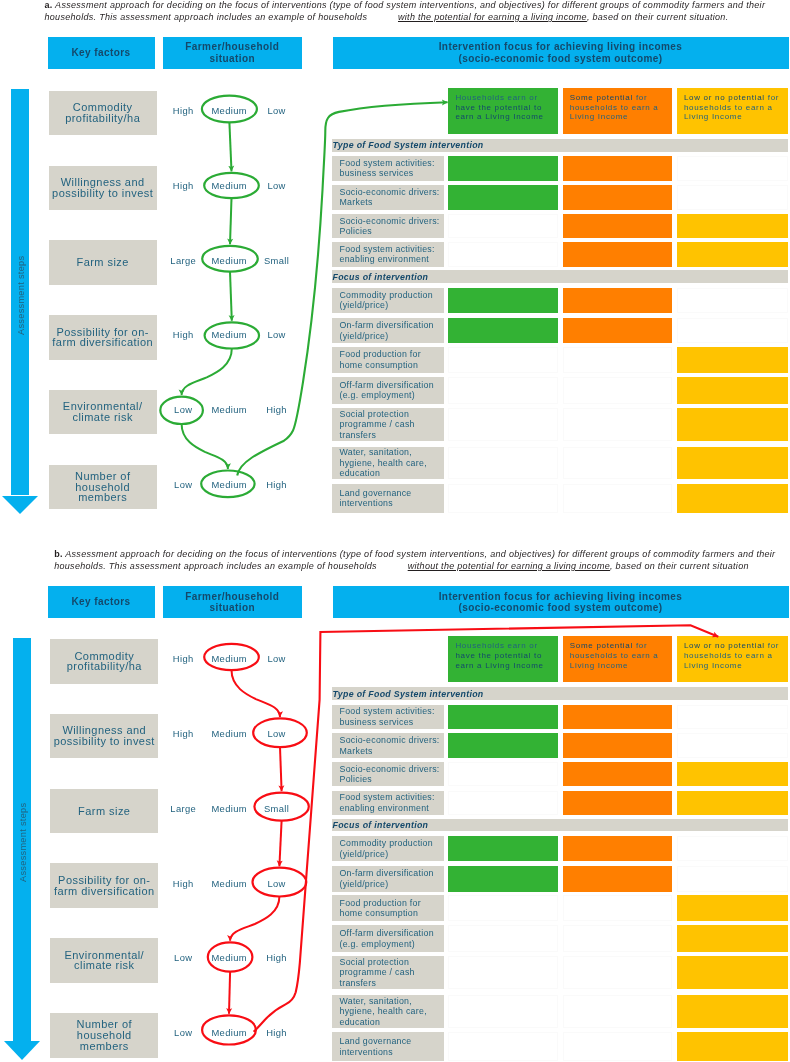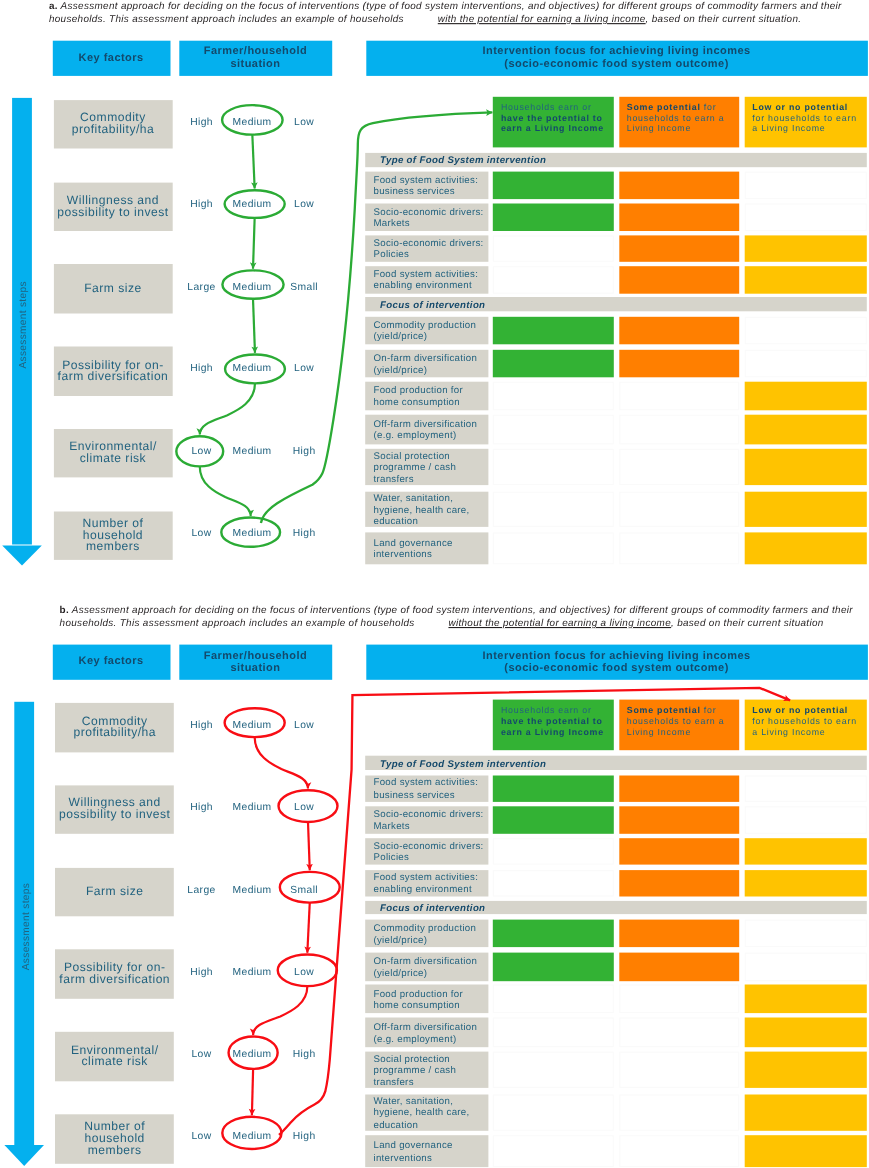--- a/index.html
+++ b/index.html
@@ -12,27 +12,27 @@
 .colhead{position:absolute;background:#04B0EE;color:#14496B;font-weight:bold;font-size:10px;line-height:11.1px;
   letter-spacing:0.42px;display:flex;align-items:center;justify-content:center;text-align:center;}
 .axis{position:absolute;}
 .axis .shaft{position:absolute;background:#04B0EE;}
 .axis .head{position:absolute;width:0;height:0;border-left:18px solid transparent;border-right:18px solid transparent;border-top:18px solid #04B0EE;}
 .axis .lbl{position:absolute;color:#22627F;font-size:9.2px;letter-spacing:0.3px;white-space:nowrap;transform:rotate(-90deg);transform-origin:left top;}
 .fbox{position:absolute;background:#D6D4CB;color:#22627F;font-size:11px;line-height:10.7px;letter-spacing:0.45px;
   display:flex;align-items:center;justify-content:center;text-align:center;}
 .opt{position:absolute;color:#22627F;font-size:9.4px;letter-spacing:0.35px;white-space:nowrap;text-align:center;transform:translate(-50%,-50%);}
 .sect{position:absolute;background:#D6D4CB;color:#14496B;font-weight:bold;font-style:italic;font-size:8.8px;letter-spacing:0.3px;display:flex;align-items:center;}
-.sect span{padding-left:14px;}
+.sect span{padding-left:1px;}
 .rlab{position:absolute;background:#D6D4CB;color:#22627F;font-size:8.8px;line-height:10.45px;letter-spacing:0.27px;display:flex;align-items:center;}
 .rlab span{padding-left:8px;}
 .cell{position:absolute;}
 .cell.empty{background:#fff;border:1px solid #fafafa;box-sizing:border-box;}
 .chead{position:absolute;font-size:8px;line-height:9.6px;color:#22627F;padding:5.5px 7px 0 7px;box-sizing:border-box;letter-spacing:0.7px;}
-.chead b{color:#14496B;font-weight:bold;}
+.chead b{color:#14496B;font-weight:normal;}
 svg.flow{position:absolute;left:0;top:0;overflow:visible;pointer-events:none;}
 </style>
 </head>
 <body>
 
 <div class="page">
 <div class="panelwrap" style="position:absolute;left:0;top:0px;width:790px;height:545px;">
 <div class="panel" style="top:0px;height:545px;">
 <div class="caption" style="left:44.5px;top:0.2px;width:726px;"><b>a.</b> <span>Assessment approach for deciding on the focus of interventions (type of food system interventions, and objectives) for different groups of commodity farmers and their households. This assessment approach includes an example of households </span><u>with the potential for earning a living income</u><span>, based on their current situation.</span></div>
 <div class="colhead" style="left:47.5px;top:36.5px;width:107px;height:32px;">

